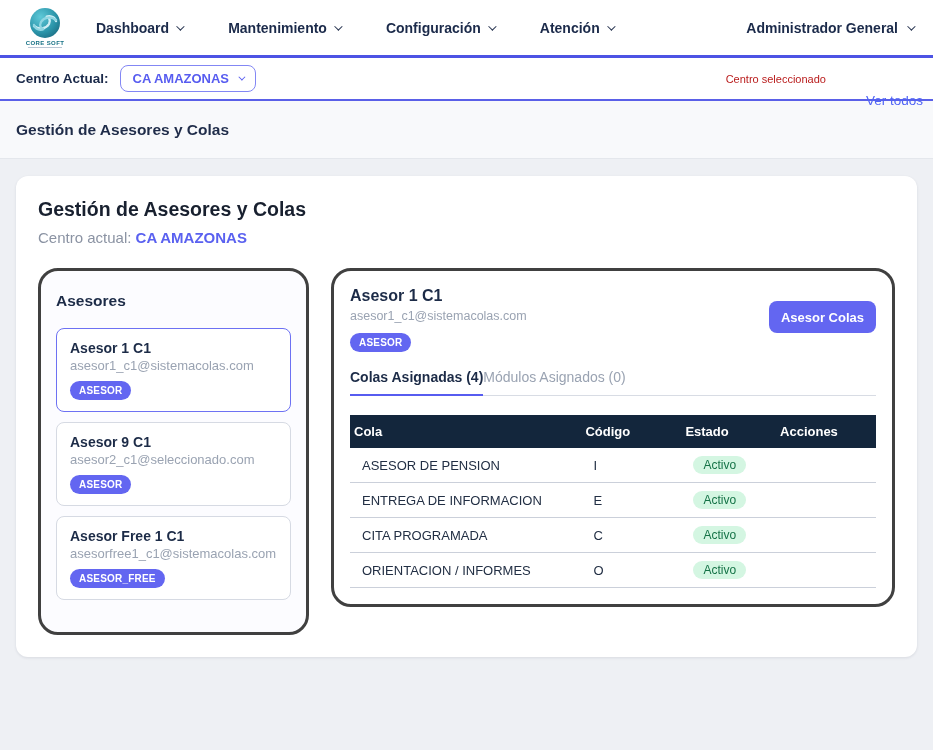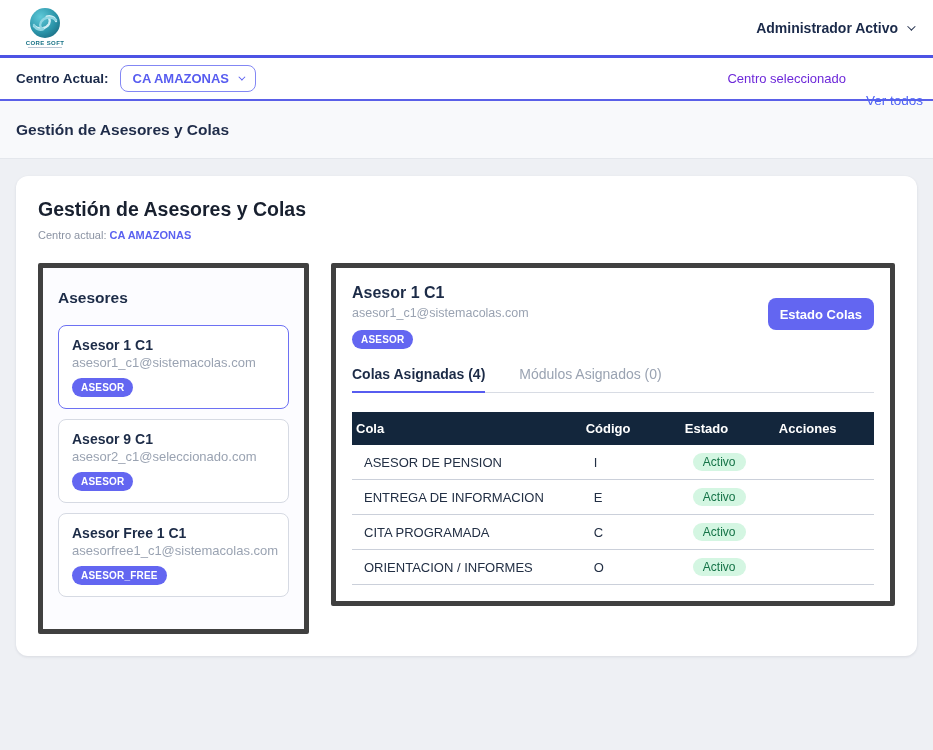--- a/index.html
+++ b/index.html
@@ -20,58 +20,58 @@
   .user-menu { display:flex; align-items:center; gap:9px; font-size:14px; font-weight:600; color:#1b2a4a; cursor:pointer; }
 
   .accent-line { height:3px; background:#4d53e4; }
 
   
   .centro-bar { height:43px; background:#ffffff; border-bottom:2px solid #5a60e8; display:flex; align-items:center; padding:0 10px 0 16px; }
   .centro-label { font-size:13.5px; font-weight:700; color:#1b2a4a; margin-right:11px; }
   .centro-select { display:flex; align-items:center; gap:9px; border:1.5px solid #8387f4; border-radius:8px; padding:5px 12px; font-size:13px; font-weight:600; color:#575cf0; background:#fff; cursor:pointer; }
   .chev-indigo { width:5px; height:5px; border-right:1.8px solid #575cf0; border-bottom:1.8px solid #575cf0; transform:rotate(45deg) translateY(-2px); display:inline-block; }
   .centro-spacer { flex:1; }
-  .link-green { font-size:13px; color:#6d28d9; margin-right:20px; cursor:pointer; }
+  .link-green { font-size:11px; color:#b91c1c; margin-right:40px; cursor:pointer; }
   .link-blue { font-size:13.5px; color:#4f63f5; cursor:pointer;margin-top:44px; }
 
   
   .page-header { height:58px; background:#f8f9fb; border-bottom:1px solid #e4e7ec; display:flex; align-items:center; padding:0 16px; }
   .page-title { font-size:15.5px; font-weight:700; color:#1f2c49; }
 
   
   .content { padding:17px 16px; }
   .card { background:#ffffff; border-radius:12px; box-shadow:0 1px 3px rgba(20,30,60,0.1); padding:22px; }
   .card-title { font-size:19.5px; font-weight:700; color:#18202f; }
-  .card-sub { font-size:11px; color:#8b93a3; margin-top:8px; }
+  .card-sub { font-size:15px; color:#8b93a3; margin-top:8px; }
   .card-sub b { color:#5a61f0; font-weight:700; }
 
   .panels { display:flex; gap:22px; margin-top:22px; align-items:flex-start; }
 
   
-  .panel { border:5px solid #404040; border-radius:2px; }
+  .panel { border:3px solid #404040; border-radius:20px; }
   .asesores-panel { width:271px; padding:16px 15px; background:#fcfcff; }
   .panel-title { font-size:15.5px; font-weight:700; color:#1c2b47; margin:5px 0 18px; }
   .asesor-card { border:1px solid #d6dae3; border-radius:8px; background:#fff; padding:11px 13px; margin-bottom:10px; cursor:pointer; }
   .asesor-card:last-child { margin-bottom:16px; }
   .asesor-card.selected { border-color:#6d71f3; }
   .asesor-name { font-size:14px; font-weight:700; color:#1c2b47; }
   .asesor-email { font-size:13px; color:#9aa3b2; margin:2px 0 7px; }
   .badge { display:inline-block; background:#6366f1; color:#fff; font-size:10px; font-weight:700; border-radius:11px; padding:4px 9px; letter-spacing:0.2px; }
 
   
   .detail-panel { flex:1; padding:16px; background:#fff; }
   .detail-head { display:flex; justify-content:space-between; }
   .detail-name { font-size:16px; font-weight:700; color:#1c2b47; }
   .detail-email { font-size:12.5px; color:#9aa3b2; margin:4px 0 9px; }
   .detail-buttons { display:flex; gap:7px; margin-top:14px; }
   .btn { border:none; border-radius:8px; color:#fff; font-size:13px; font-weight:600; padding:0 12px; height:32px; cursor:pointer; font-family:inherit; }
   .btn-blue { background:#6366f1; }
   .btn-green { background:#22c55e; }
 
-  .tabs { display:flex; gap:34px; margin-top:17px; border-bottom:1px solid #d8dce4; }
+  .tabs { display:flex; margin-top:17px; border-bottom:1px solid #d8dce4; }
   .tab { font-size:14px; padding-bottom:9px; cursor:pointer; }
   .tab.active { font-weight:700; color:#1c2b47; border-bottom:2px solid #575cf0; margin-bottom:-1px; }
   .tab.inactive { color:#9aa3b2; }
 
   table { width:100%; border-collapse:collapse; margin-top:19px; table-layout:fixed; }
   thead th { background:#13263c; color:#fff; font-size:13px; font-weight:700; text-align:left; padding:9px 4px; }
   col.c1 { width:44%; } col.c2 { width:19%; } col.c3 { width:18%; } col.c4 { width:19%; }
   tbody td { font-size:13px; color:#222f44; padding:8px 12px; border-bottom:1px solid #cbd0da; }
   .status-badge { display:inline-block; background:#d4f6e2; color:#157347; font-size:12px; border-radius:10px; padding:2px 10px; }
 </style>
@@ -82,23 +82,41 @@
   <div class="logo">
     <div class="logo-circle">
       <svg class="logo-swoosh" viewBox="0 0 30 30">
         <path d="M4 18 C9 22 16 21 19 16 C21 12 19 9 16 9 C20 7 25 9 26 13" fill="none" stroke="#cfeef4" stroke-width="2.4" stroke-linecap="round"></path>
         <path d="M26 12 C21 8 14 9 11 14 C9 18 11 21 14 21 C10 23 5 21 4 17" fill="none" stroke="#8fd6e2" stroke-width="2.4" stroke-linecap="round"></path>
       </svg>
     </div>
     <div class="logo-text">CORE SOFT</div>
     <div class="logo-sub"></div>
   </div>
+  <div class="nav-items">
+    <div class="nav-item">
+      <span>Dashboard</span>
+      <span class="chev"></span>
+    </div>
+    <div class="nav-item">
+      <span>Mantenimiento</span>
+      <span class="chev"></span>
+    </div>
+    <div class="nav-item">
+      <span>Configuración</span>
+      <span class="chev"></span>
+    </div>
+    <div class="nav-item">
+      <span>Atención</span>
+      <span class="chev"></span>
+    </div>
+  </div>
   <div class="topbar-spacer"></div>
   <div class="user-menu">
-    <span>Administrador Activo</span>
+    <span>Administrador General</span>
     <span class="chev"></span>
   </div>
 </nav>
 <div class="accent-line"></div>
 
 <div class="centro-bar">
   <span class="centro-label">Centro Actual:</span>
   <div class="centro-select">
     <span>CA AMAZONAS</span>
     <span class="chev-indigo"></span>
@@ -142,21 +160,21 @@
       </div>
 
       <div class="panel detail-panel">
         <div class="detail-head">
           <div>
             <div class="detail-name">Asesor 1 C1</div>
             <div class="detail-email">asesor1_c1@sistemacolas.com</div>
             <span class="badge">ASESOR</span>
           </div>
           <div class="detail-buttons">
-            <button class="btn btn-blue">Estado Colas</button>
+            <button class="btn btn-blue">Asesor Colas</button>
           </div>
         </div>
 
         <div class="tabs">
           <div class="tab active">Colas Asignadas (4)</div>
           <div class="tab inactive">Módulos Asignados (0)</div>
         </div>
 
         <table>
           <colgroup>

